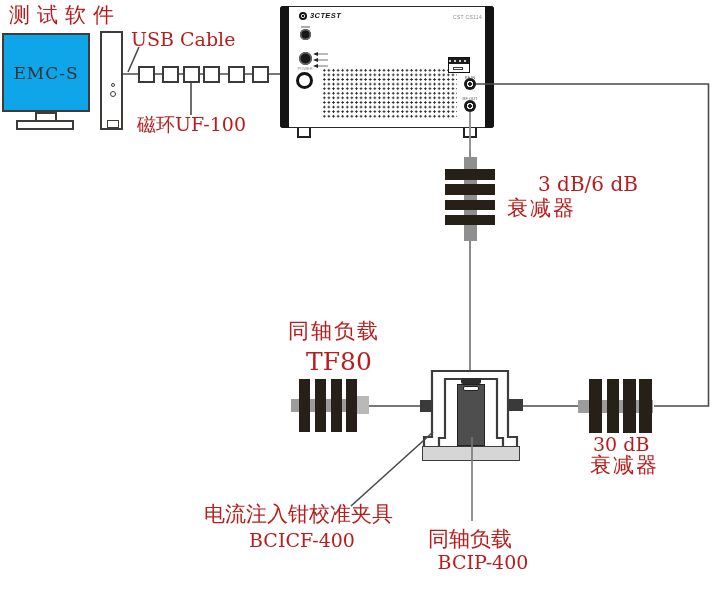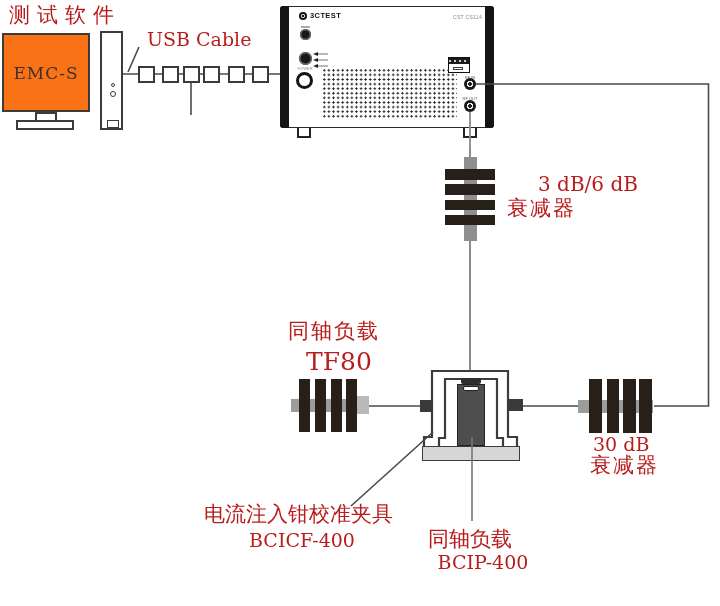--- a/index.html
+++ b/index.html
@@ -4,37 +4,37 @@
 <style>
   * { margin:0; padding:0; box-sizing:border-box; }
   body { background:#fff; }
   .canvas { position:relative; width:720px; height:606px; background:#fff;
             font-family:"DejaVu Serif", serif; color:#3a3230; overflow:hidden; }
   .abs { position:absolute; }
   svg.wire-layer { position:absolute; left:0; top:0; width:720px; height:606px; }
   .lbl { position:absolute; white-space:nowrap; line-height:1.15; color:#b91c1c; }
 
   
-  .monitor { left:2px; top:33px; width:88px; height:79px; border:2px solid #3f3b39; background:#f97316;
+  .monitor { left:2px; top:33px; width:88px; height:79px; border:2px solid #3f3b39; background:#0ea5e9;
              display:flex; align-items:center; justify-content:center; font-size:17px; letter-spacing:1px; }
   .monitor-neck { left:35px; top:112px; width:22px; height:10px; border:2px solid #3f3b39; background:#fff; }
   .monitor-base { left:16px; top:120px; width:58px; height:10px; border:2px solid #3f3b39; background:#fff; }
   .tower { left:100px; top:31px; width:23px; height:99px; border:2px solid #3f3b39; background:#fff; }
   .tower .dot1 { position:absolute; left:9px; top:50px; width:4px; height:4px; border:1px solid #3f3b39; border-radius:50%; }
   .tower .dot2 { position:absolute; left:8px; top:58px; width:6px; height:6px; border:1.5px solid #3f3b39; border-radius:50%; }
   .tower .slot { position:absolute; left:5px; top:87px; width:12px; height:8px; border:1.5px solid #3f3b39; }
   .bead { position:absolute; top:66px; width:17px; height:17px; border:2px solid #3a3a3a; background:#fff; }
 
   
   .dev-face { left:280px; top:6px; width:214px; height:122px; border:1.5px solid #2a2a2a; border-radius:3px; background:#fff; }
   .dev-cap-l { left:280px; top:6px; width:9px; height:122px; background:#141414; border-radius:3px 0 0 3px; }
   .dev-cap-r { left:485px; top:6px; width:9px; height:122px; background:#141414; border-radius:0 3px 3px 0; }
   .brand-icon { left:299px; top:12px; width:8px; height:8px; border:2px solid #121212; border-radius:50%;
                 background:radial-gradient(circle,#121212 0 1.2px,#fff 1.2px); }
-  .brand-txt { left:310px; top:11px; font-family:"Liberation Sans",sans-serif; font-weight:bold; font-size:7.5px; color:#111; letter-spacing:.4px; }
+  .brand-txt { left:310px; top:11px; font-family:"Liberation Sans",sans-serif; font-weight:bold; font-size:7.5px; color:#111; letter-spacing:.4px;font-style:italic; }
   .model-txt { left:434px; top:14px; width:48px; text-align:right; font-family:"Liberation Sans",sans-serif; font-size:5px; color:#8a8a8a; letter-spacing:.3px; }
   .mini-bar { left:301px; top:26px; width:9px; height:2px; background:#aaa; }
   .knob-sm { left:300px; top:29px; width:11px; height:11px; border-radius:50%; background:#181818; box-shadow:inset 0 0 0 1.5px #6a6a6a; }
   .knob-sel { left:299px; top:52px; width:13px; height:13px; border-radius:50%; background:#181818; box-shadow:inset 0 0 0 1.5px #6a6a6a; }
   .power-lbl { left:294px; top:66px; width:22px; text-align:center; font-family:"Liberation Sans",sans-serif; font-size:4px; color:#888; }
   .knob-pwr { left:296px; top:72px; width:17px; height:17px; border:3.5px solid #141414; border-radius:50%; background:#fff; }
   .grille { left:321px; top:67px; width:136px; height:51px;
             background-image:radial-gradient(circle,#2e2e2e 1.1px,transparent 1.25px);
             background-size:4.6px 4.6px; background-position:1px 1px; }
   .plate { left:448px; top:57px; width:22px; height:16px; border:1.5px solid #111; background:#fff; }
@@ -80,27 +80,28 @@
     <span>EMC-S</span>
   </div>
   <div class="abs monitor-neck"></div>
   <div class="abs monitor-base"></div>
   <div class="abs tower">
     <span class="dot1"></span>
     <span class="dot2"></span>
     <span class="slot"></span>
   </div>
 
-  <div class="lbl" style="left:131px; top:29px; font-size:19px;margin-left:16px;">USB Cable</div>
+  <div class="lbl" style="left:131px; top:29px; font-size:19px;">USB Cable</div>
   <div class="bead" style="left:138px;"></div>
   <div class="bead" style="left:162px;"></div>
   <div class="bead" style="left:183px;"></div>
   <div class="bead" style="left:203px;"></div>
   <div class="bead" style="left:228px;"></div>
   <div class="bead" style="left:252px;"></div>
+  <div class="lbl" style="left:137px; top:114px; font-size:19px;">磁环UF-100</div>
 
   <div class="abs dev-face"></div>
   <div class="abs dev-cap-l"></div>
   <div class="abs dev-cap-r"></div>
   <div class="abs brand-icon"></div>
   <div class="abs brand-txt">3CTEST</div>
   <div class="abs model-txt">CST CS114</div>
   <div class="abs mini-bar"></div>
   <div class="abs knob-sm"></div>
   <div class="abs knob-sel"></div>

